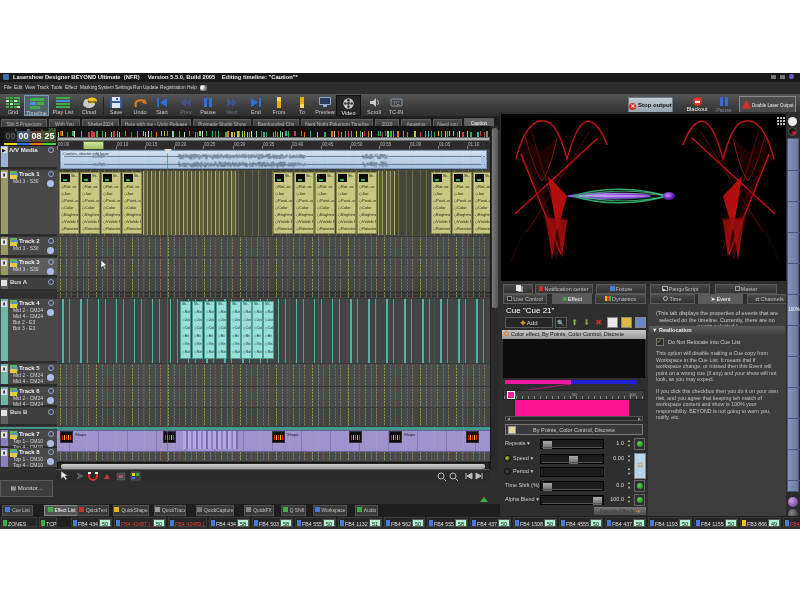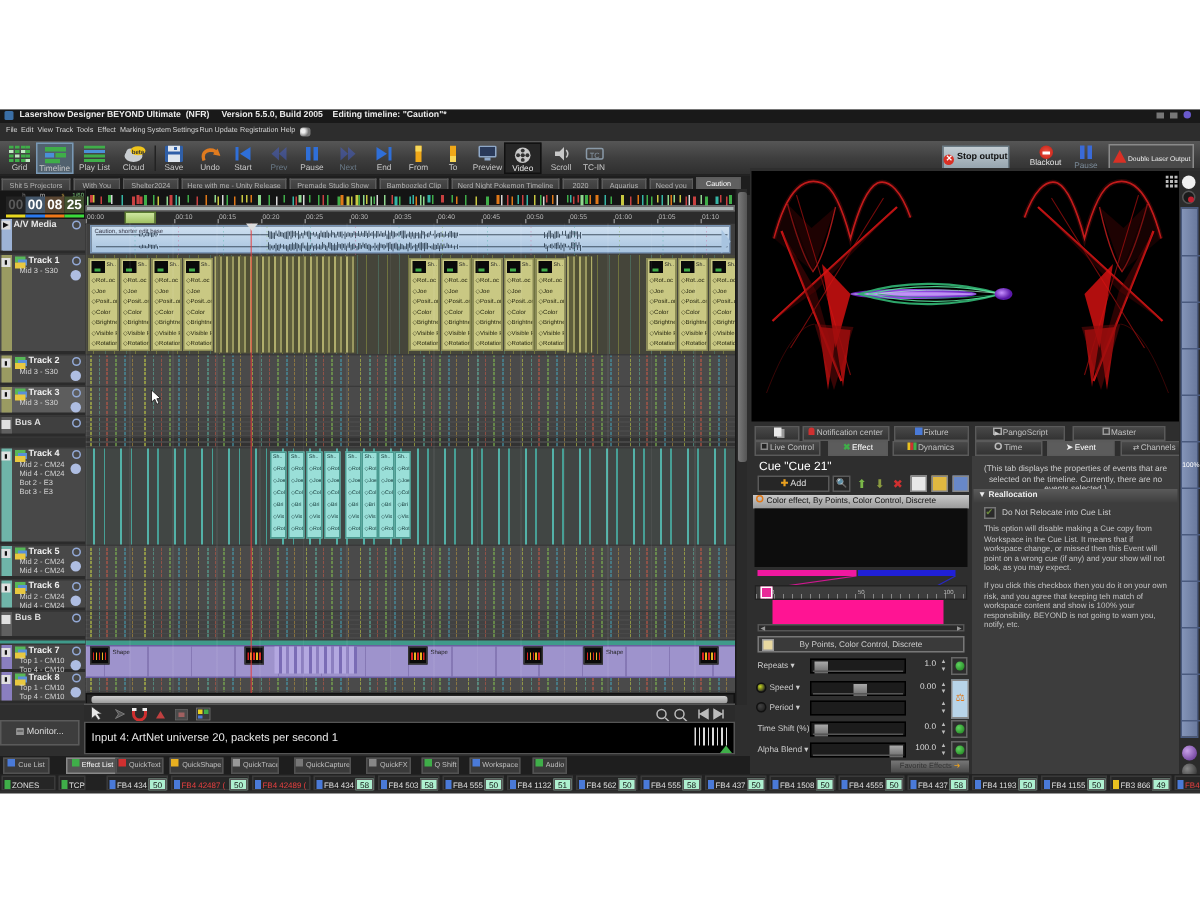--- a/index.html
+++ b/index.html
@@ -981,23 +981,20 @@
 <svg class="abs" style="right:4px;top:1px;" width="50" height="10">
 <circle cx="5" cy="5" r="3" fill="none" stroke="#bbb" stroke-width="1"></circle>
         <line x1="7.5" y1="7.5" x2="10" y2="10" stroke="#bbb"></line>
 <circle cx="17" cy="5" r="3" fill="none" stroke="#bbb" stroke-width="1"></circle>
         <line x1="19.5" y1="7.5" x2="22" y2="10" stroke="#bbb"></line>
 <path d="M30 2 L30 8 M31 5 L36 2 L36 8 Z" stroke="#bbb" fill="#bbb" stroke-width="1"></path>
 <path d="M46 2 L46 8 M45 5 L40 2 L40 8 Z" stroke="#bbb" fill="#bbb" stroke-width="1"></path>
 </svg>
 </div>
   <div id="monitorbtn" class="abs" style="left:0;top:407px;width:53px;height:17px;background:#3d3d3d;border:1px solid #5a5a5a;color:#ddd;font-size:6px;line-height:15px;text-align:center;">▤ Monitor...</div>
-  <div id="msgbar">Input 4: ArtNet universe 20, packets per second 1
-<div class="abs" style="right:4px;top:3px;width:22px;height:12px;background:repeating-linear-gradient(90deg,#ddd 0 1px,#000 1px 3px);"></div>
-</div>
 <div class="abs" style="left:480px;top:424px;width:0;height:0;border-left:4px solid transparent;border-right:4px solid transparent;border-bottom:5px solid #3fae49;"></div>
   <div id="btabs">
 <div class="btab" style="left:2px;width:31px;"><span style="display:inline-block;width:5px;height:5px;background:#4a7ad8;margin-right:2px;"></span>Cue List</div>
 <div class="btab act2" style="left:44px;width:35px;"><span style="display:inline-block;width:5px;height:5px;background:#3fae49;margin-right:2px;"></span>Effect List</div>
 <div class="btab" style="left:77px;width:32px;"><span style="display:inline-block;width:5px;height:5px;background:#d03030;margin-right:2px;"></span>QuickText</div>
 <div class="btab" style="left:113px;width:36px;"><span style="display:inline-block;width:5px;height:5px;background:#e8b020;margin-right:2px;"></span>QuickShape</div>
 <div class="btab" style="left:154px;width:32px;"><span style="display:inline-block;width:5px;height:5px;background:#999;margin-right:2px;"></span>QuickTrace</div>
 <div class="btab" style="left:196px;width:38px;"><span style="display:inline-block;width:5px;height:5px;background:#777;margin-right:2px;"></span>QuickCapture</div>
 <div class="btab" style="left:244px;width:30px;"><span style="display:inline-block;width:5px;height:5px;background:#888;margin-right:2px;"></span>QuickFX</div>
 <div class="btab" style="left:281px;width:25px;"><span style="display:inline-block;width:5px;height:5px;background:#3fae49;margin-right:2px;"></span>Q Shift</div>

